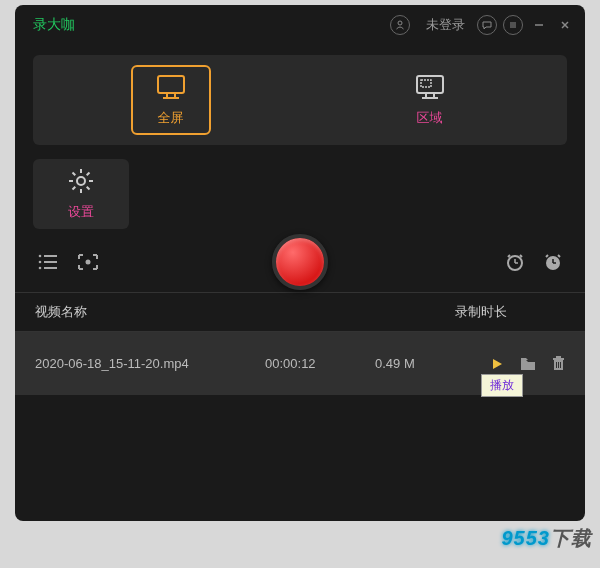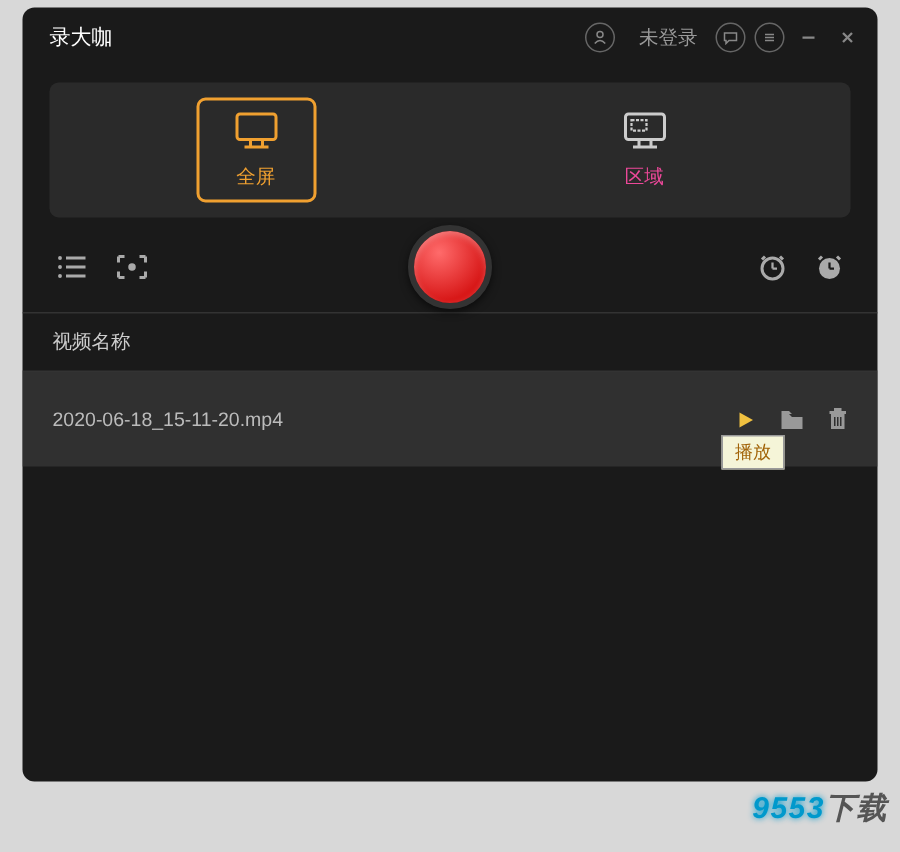--- a/index.html
+++ b/index.html
@@ -28,21 +28,21 @@
       flex-direction: column;
     }
     .title-bar {
       height: 40px;
       display: flex;
       align-items: center;
       justify-content: space-between;
       padding: 0 10px 0 18px;
     }
     .app-title {
-      color: #ffffff;
+      color: #22c55e;
       font-size: 14px;
     }
     .title-right {
       display: flex;
       align-items: center;
       gap: 6px;
     }
     .login-wrap {
       display: flex;
       align-items: center;
@@ -189,21 +189,21 @@
       align-items: center;
     }
     .tooltip {
       position: absolute;
       right: 62px;
       top: 42px;
       background: #f5f5d8;
       border: 1px solid #999;
       padding: 2px 8px;
       font-size: 12px;
-      color: #a16207;
+      color: #6d28d9;
     }
     .watermark {
       position: absolute;
       right: 8px;
       bottom: 16px;
       color: #555;
       font-size: 20px;
       font-style: italic;
       font-weight: bold;
       letter-spacing: 1px;
@@ -276,20 +276,40 @@
               <rect x="4" y="3" width="26" height="17" rx="2" fill="none" stroke="#ccc" stroke-width="2"></rect>
               <rect x="8" y="7" width="10" height="7" fill="none" stroke="#ccc" stroke-width="1.5" stroke-dasharray="2 1"></rect>
               <line x1="13" y1="20" x2="13" y2="25" stroke="#ccc" stroke-width="2"></line>
               <line x1="21" y1="20" x2="21" y2="25" stroke="#ccc" stroke-width="2"></line>
               <line x1="9" y1="25" x2="25" y2="25" stroke="#ccc" stroke-width="2"></line>
             </svg>
         </div>
         <div class="mode-label">区域</div>
       </div>
     </div>
+    <div class="settings-wrap">
+      <div class="mode-item">
+        <div class="mode-icon">
+          <svg width="30" height="30" viewBox="0 0 30 30">
+              <circle cx="15" cy="15" r="4" fill="none" stroke="#ccc" stroke-width="2"></circle>
+              <g stroke="#ccc" stroke-width="2">
+                <line x1="15" y1="3" x2="15" y2="7"></line>
+                <line x1="15" y1="23" x2="15" y2="27"></line>
+                <line x1="3" y1="15" x2="7" y2="15"></line>
+                <line x1="23" y1="15" x2="27" y2="15"></line>
+                <line x1="6.5" y1="6.5" x2="9.3" y2="9.3"></line>
+                <line x1="20.7" y1="20.7" x2="23.5" y2="23.5"></line>
+                <line x1="6.5" y1="23.5" x2="9.3" y2="20.7"></line>
+                <line x1="20.7" y1="9.3" x2="23.5" y2="6.5"></line>
+              </g>
+            </svg>
+        </div>
+        <div class="mode-label">设置</div>
+      </div>
+    </div>
   </div>
 
   <div class="control-bar">
     <div class="control-left">
       <span class="ctrl-icon">
         <svg width="22" height="18" viewBox="0 0 22 18">
             <circle cx="3" cy="3" r="1.3" fill="#aaa"></circle>
             <line x1="7" y1="3" x2="20" y2="3" stroke="#aaa" stroke-width="2"></line>
             <circle cx="3" cy="9" r="1.3" fill="#aaa"></circle>
             <line x1="7" y1="9" x2="20" y2="9" stroke="#aaa" stroke-width="2"></line>
@@ -322,24 +342,27 @@
             <line x1="10" y1="11" x2="13" y2="11" stroke="#1a1a1a" stroke-width="1.5"></line>
             <line x1="5" y1="3" x2="3" y2="5" stroke="#aaa" stroke-width="2"></line>
             <line x1="15" y1="3" x2="17" y2="5" stroke="#aaa" stroke-width="2"></line>
           </svg>
       </span>
     </div>
   </div>
 
   <div class="table-header">
     <div class="col-name">视频名称</div>
+    <div class="col-duration">录制时长</div>
   </div>
 
   <div class="table-row">
     <div class="col-name">2020-06-18_15-11-20.mp4</div>
+    <div class="col-duration">00:00:12</div>
+    <div class="col-size">0.49 M</div>
     <div class="row-actions">
       <span class="act">
         <svg width="14" height="14" viewBox="0 0 14 14">
             <path d="M3 2 L12 7 L3 12 Z" fill="#f0c040"></path>
           </svg>
       </span>
       <span class="act">
         <svg width="16" height="14" viewBox="0 0 16 14">
             <path d="M1 3 L6 3 L8 5 L15 5 L15 13 L1 13 Z M1 3 L1 1 L6 1 L8 3" fill="#999"></path>
           </svg>

